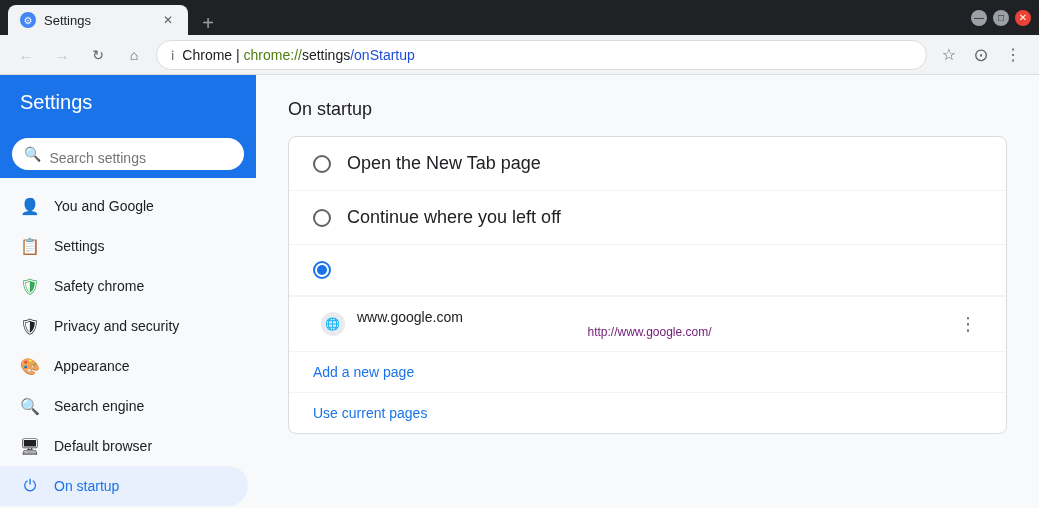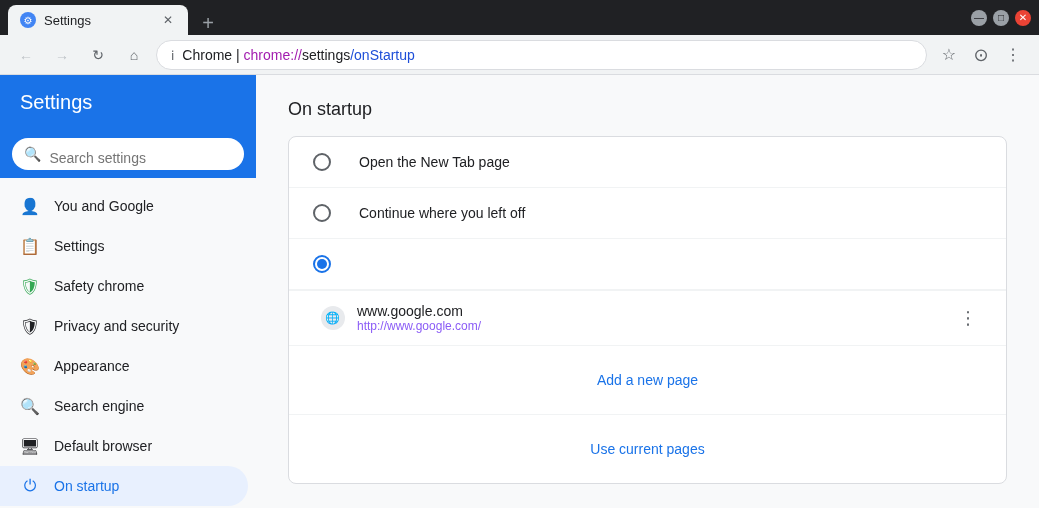--- a/index.html
+++ b/index.html
@@ -219,62 +219,60 @@
       display: flex; align-items: center; justify-content: center;
       flex-shrink: 0;
     }
     .radio-outer.selected { border-color: #1a73e8; }
     .radio-inner {
       width: 10px; height: 10px;
       border-radius: 50%;
       background: #1a73e8;
     }
     .option-label {
-      font-size: 14px;
+      font-size: 18px;
       color: #202124;
-      margin-left: 12px;
     }
 
     .site-entry {
       display: flex;
       align-items: center;
       padding: 12px 24px 12px 32px;
       gap: 12px;
       border-top: 1px solid #f1f3f4;
     }
     .site-icon {
       width: 24px; height: 24px;
       border-radius: 50%;
       background: #e8eaed;
       display: flex; align-items: center; justify-content: center;
       font-size: 12px;
       color: #5f6368;
       flex-shrink: 0;
     }
     .site-info { flex: 1; }
     .site-name { font-size: 14px; color: #202124; }
-    .site-url { font-size: 12px; color: #8b5cf6; }
+    .site-url { font-size: 12px; color: #701a75; text-align: center; }
     .site-menu-btn {
       width: 28px; height: 28px;
       border-radius: 50%;
       display: flex; align-items: center; justify-content: center;
       font-size: 18px;
       color: #5f6368;
       cursor: pointer;
     }
 
     .action-link {
       display: inline-block;
-      padding: 26px 24px;
+      padding: 12px 24px;
       color: #1a73e8;
       font-size: 14px;
       cursor: pointer;
       border-top: 1px solid #f1f3f4;
       width: 100%;
-      text-align: center;
     }
   </style>
 </head>
 <body>
 
 <div class="title-bar">
   <div class="tab-strip">
     <div class="tab-active">
       <div class="tab-icon">
         <span>⚙</span>
@@ -294,21 +292,21 @@
 <div class="address-bar">
   <div class="nav-btn disabled">←</div>
   <div class="nav-btn disabled">→</div>
   <div class="nav-btn">↻</div>
   <div class="nav-btn">⌂</div>
   <div class="url-bar">
     <span class="url-icon">ℹ</span>
     <span class="url-text">
       <span>Chrome</span>
       <span> | </span>
-      <span style="color:#a21caf">chrome://</span><span style="color:#202124; font-weight:500">settings</span><span style="color:#1d4ed8">/onStartup</span>
+      <span style="color:#4d7c0f">chrome://</span><span style="color:#202124; font-weight:500">settings</span><span style="color:#1d4ed8">/onStartup</span>
     </span>
   </div>
   <div class="url-bar-actions">
     <div class="url-action-btn">☆</div>
     <div class="url-action-btn" style="font-size:18px">⊙</div>
     <div class="url-action-btn">⋮</div>
   </div>
 </div>
 
 <div class="main-layout">

